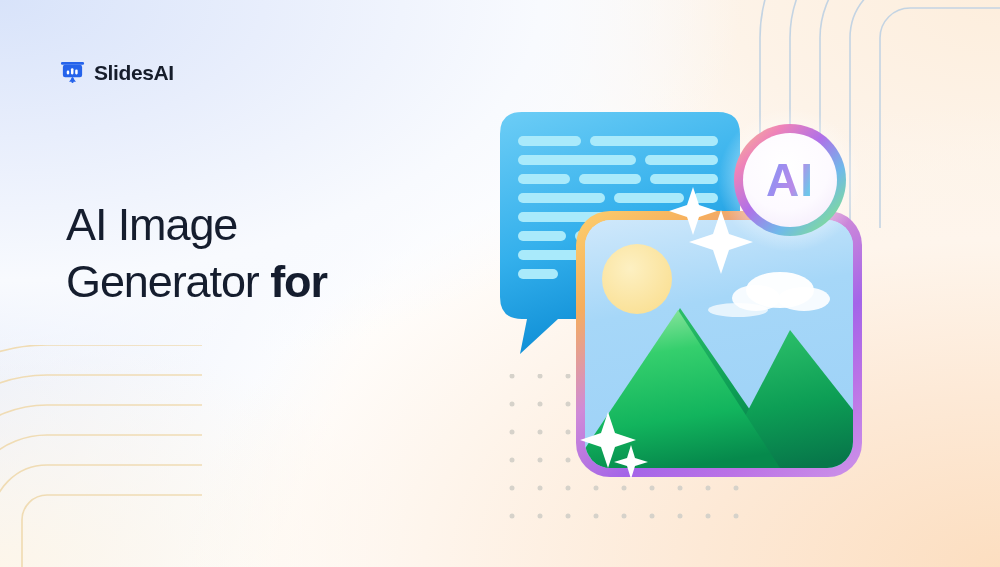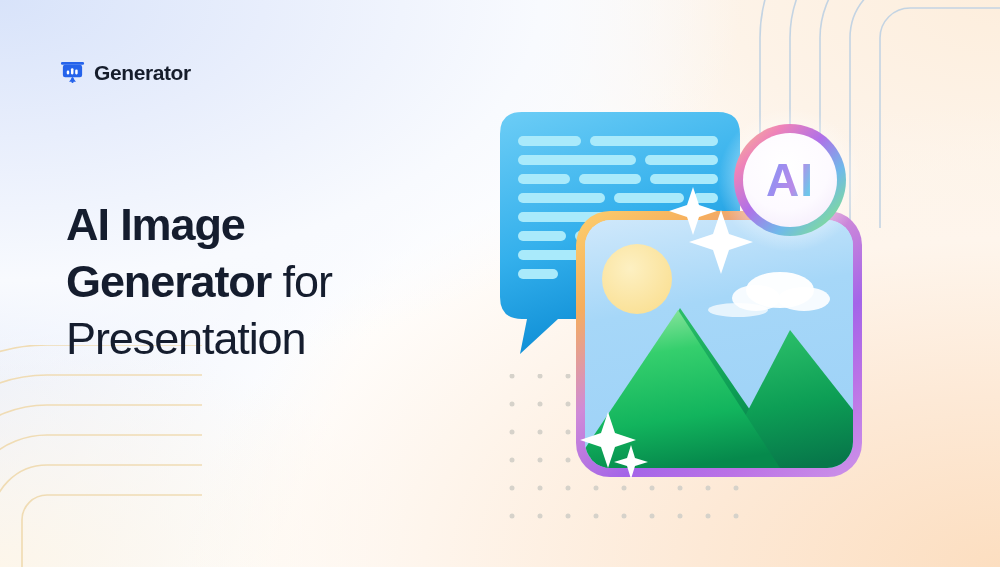--- a/index.html
+++ b/index.html
@@ -36,22 +36,22 @@
 
   
   .headline {
     position:absolute; left:66px; top:196px;
     width:420px;
     font-size:45px;
     line-height:57px;
     color:#151d2e;
     letter-spacing:-1.1px;
   }
-  .headline .b { font-weight:bold; }
-  .headline .r { font-weight:normal; }
+  .headline .b { font-weight:normal; }
+  .headline .r { font-weight:bold; }
 
   
   .art { position:absolute; left:480px; top:92px; width:400px; height:450px; }
   .art svg { display:block; width:100%; height:100%; overflow:visible; }
 </style>
 </head>
 <body>
 
 <div class="stage">
 
@@ -79,26 +79,25 @@
   <div class="logo">
     <svg class="logo-mark" viewBox="0 0 26 26">
       <rect x="1" y="2" width="24" height="3" rx="1.3" fill="#2563eb"></rect>
       <rect x="3" y="5" width="20" height="13" rx="2.4" fill="#2563eb"></rect>
       <rect x="7" y="11" width="2.6" height="4" rx="1.1" fill="#ffffff"></rect>
       <rect x="11.4" y="8.6" width="2.6" height="6.4" rx="1.1" fill="#ffffff"></rect>
       <rect x="15.8" y="10" width="2.6" height="5" rx="1.1" fill="#ffffff"></rect>
       <path d="M13 18 L16.6 22.6 L9.4 22.6 Z" fill="#2563eb"></path>
       <rect x="11.9" y="18" width="2.2" height="6" rx="1" fill="#2563eb"></rect>
     </svg>
-    <span class="logo-text">Generator</span>
+    <span class="logo-text">SlidesAI</span>
   </div>
 
   <h1 class="headline">
     <span class="b">AI Image Generator</span><span class="r">&nbsp;</span><span class="r">for</span><br>
-    <span class="r">Presentation</span>
   </h1>
 
   <div class="art">
     <svg viewBox="0 0 400 450">
       <defs>
         <linearGradient id="bubbleG" x1="0" y1="0" x2="0.35" y2="1">
           <stop offset="0%" stop-color="#6ccdf6"></stop>
           <stop offset="55%" stop-color="#34b0ec"></stop>
           <stop offset="100%" stop-color="#0a8ad3"></stop>
         </linearGradient>

